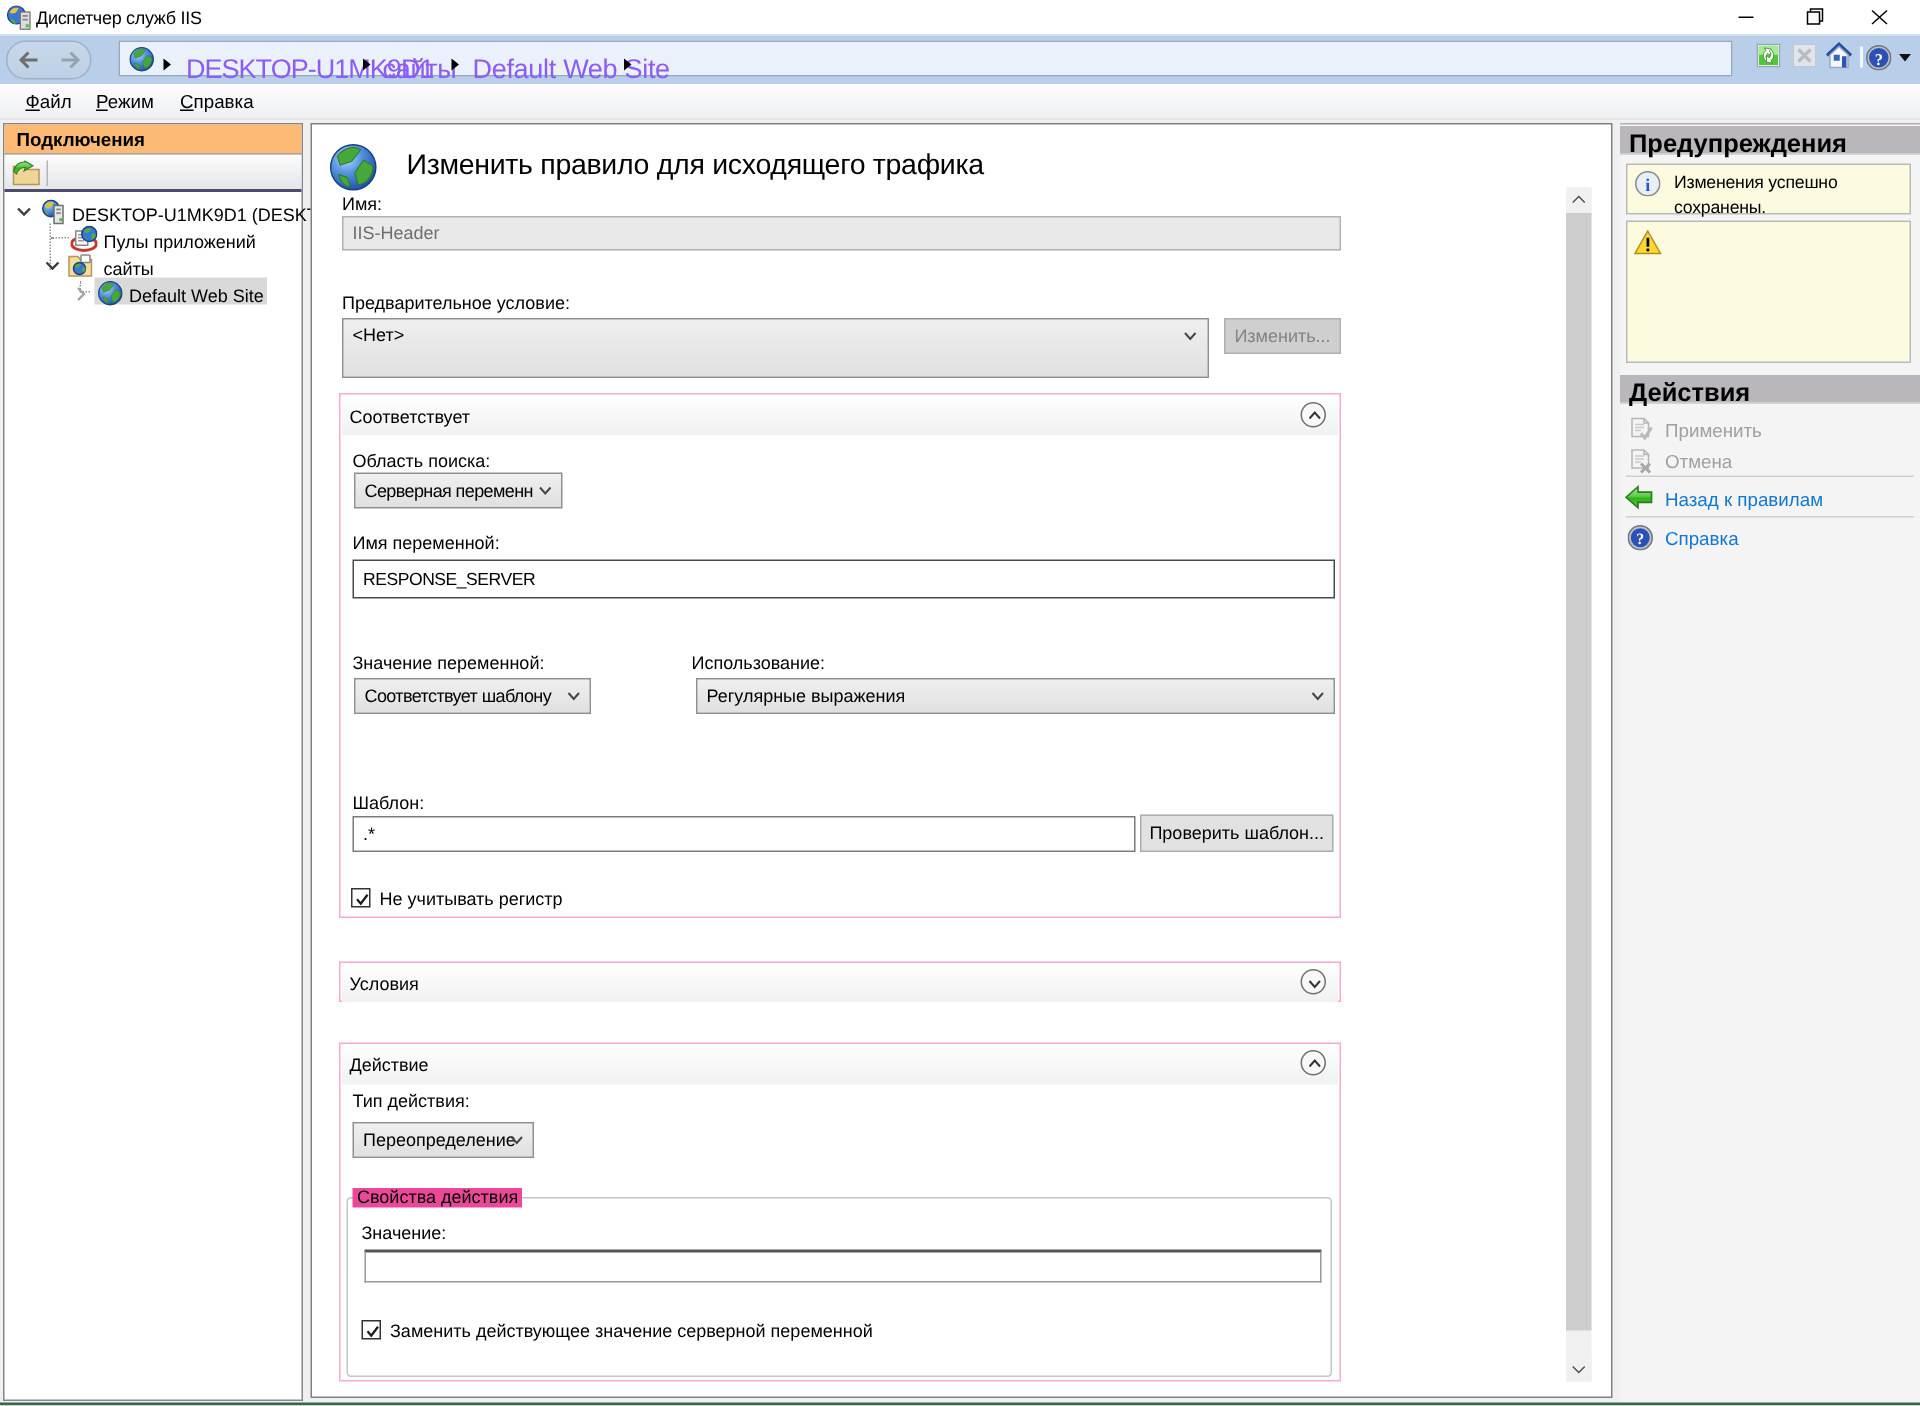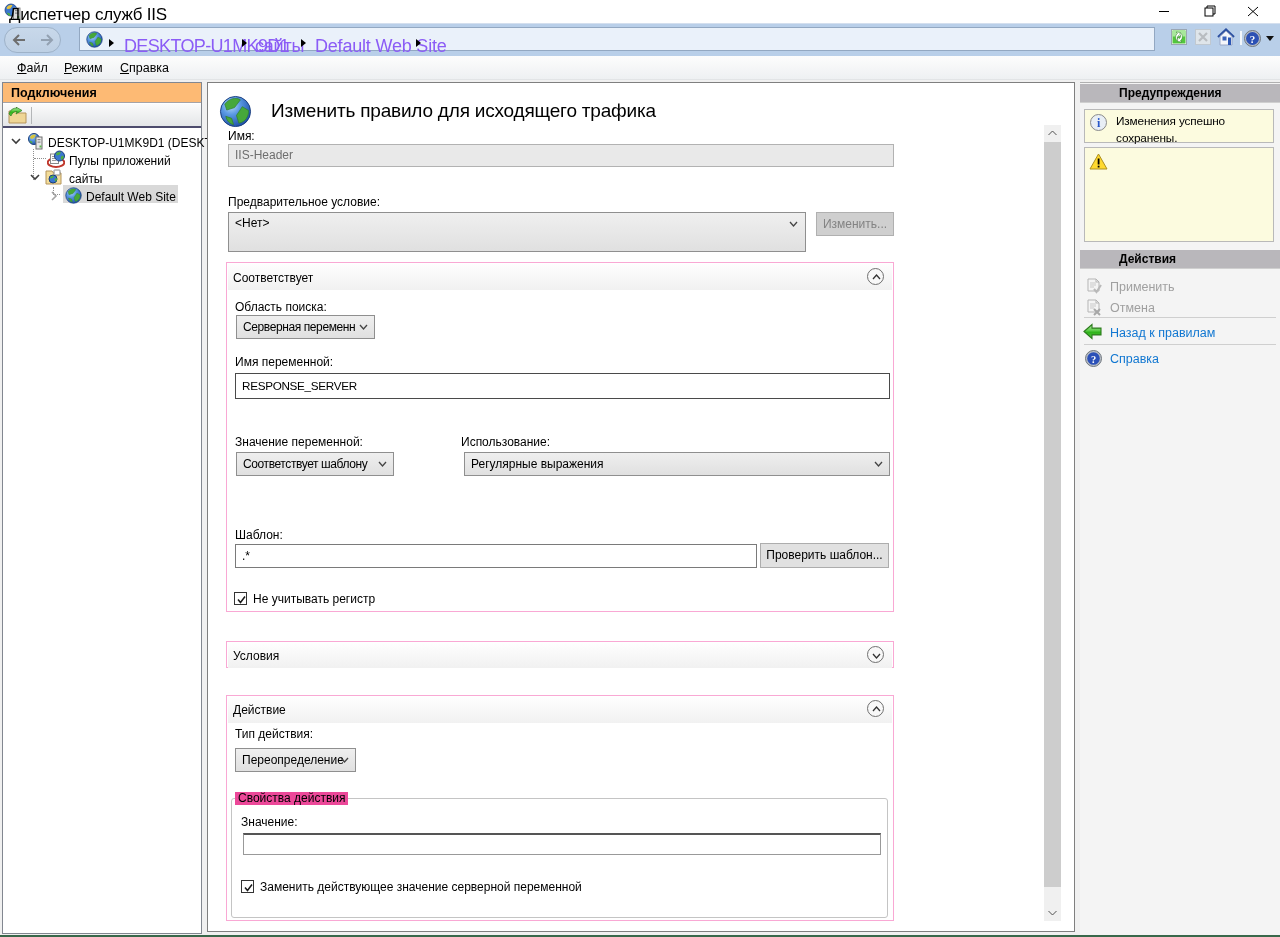--- a/index.html
+++ b/index.html
@@ -3,21 +3,21 @@
 <meta charset="utf-8">
 <style>
 * { margin:0; padding:0; box-sizing:border-box; }
 html,body { width:1280px; height:937px; overflow:hidden; }
 body { font-family:"Liberation Sans", sans-serif; font-size:12px; color:#000; background:#fff; }
 .abs { position:absolute; }
 #win { position:relative; width:1280px; height:937px; background:#f0f0f0; }
 
 
 #titlebar { left:0; top:0; width:1280px; height:23px; background:#fff; }
-#titletext { left:9px; top:5px; font-size:17px; letter-spacing:-0.2px; color:#000; }
+#titletext { left:24px; top:5px; font-size:12px; letter-spacing:-0.2px; color:#000; }
 .capbtn { top:0; height:23px; width:46px; }
 #btn-min { left:1141px; } #btn-max { left:1187px; } #btn-close { left:1233px; }
 
 
 #toolbar { left:0; top:23px; width:1280px; height:33px; background:#b9cfe9; border-top:1px solid #d4dfee; }
 #pill { left:4px; top:3px; width:57px; height:26px; background:linear-gradient(#c8d8ea,#bed0e4); border:1px solid #9eb2c8; border-radius:13px; }
 #addr { left:79px; top:3px; width:1076px; height:24px; background:#eaf1fa; border:1px solid #93a8c2; }
 .crumb { top:8px; font-size:18px; letter-spacing:-0.2px; color:#8b5cf6; }
 .carat { width:0; height:0; border-left:5px solid #000; border-top:4px solid transparent; border-bottom:4px solid transparent; top:11px; }
 
@@ -31,21 +31,21 @@
 #lp-head { left:0; top:0; width:198px; height:20px; background:#fdba74; border-bottom:1px solid #a5a3a7; }
 #lp-head b { position:absolute; left:8px; top:3px; font-size:12.5px; }
 #lp-tools { left:0; top:21px; width:198px; height:24px; background:linear-gradient(#fbfbfb,#e4e6e8); border-bottom:2px solid #4d4c6d; }
 .treerow { height:18px; line-height:18px; white-space:nowrap; }
 
 #mainpanel { left:207px; top:82px; width:868px; height:850px; background:#fff; border:1px solid #7f7f7f; }
 #mp-title { left:63px; top:17px; font-size:19px; letter-spacing:-0.2px; color:#000; }
 
 #rightpanel { left:1080px; top:82px; width:200px; height:853px; background:#f4f4f4; border-top:1px solid #b0b0b0; }
 .rp-head { left:0; width:200px; height:19px; background:#b9b7bb; border-bottom:1px solid #cfcfcf; }
-.rp-head b { position:absolute; left:6px; top:2px; font-size:12px;margin-left:33px; }
+.rp-head b { position:absolute; left:6px; top:2px; font-size:17px; }
 .warnbox { left:4px; width:190px; background:#fcfbdf; border:1px solid #b9b9b9; font-size:11.8px; line-height:16.8px; letter-spacing:-0.15px; }
 
 
 .label { font-size:12px; color:#000; white-space:nowrap; }
 .tbox { background:#fff; border:1px solid #7a7a7a; font-size:12px; }
 .combo { background:linear-gradient(#efefef,#e0e0e0); border:1px solid #8f8f8f; font-size:12px; }
 .chev { position:absolute; width:9px; height:9px; }
 .groupbox { border:1px solid #f9a8d4; background:#fff; }
 .gb-head { position:absolute; left:1px; top:1px; right:1px; height:26px; background:linear-gradient(#fefefe,#f1f1f1); }
 .circbtn { position:absolute; width:17px; height:17px; border-radius:50%; border:1px solid #707070; background:#f8f8f8; }

